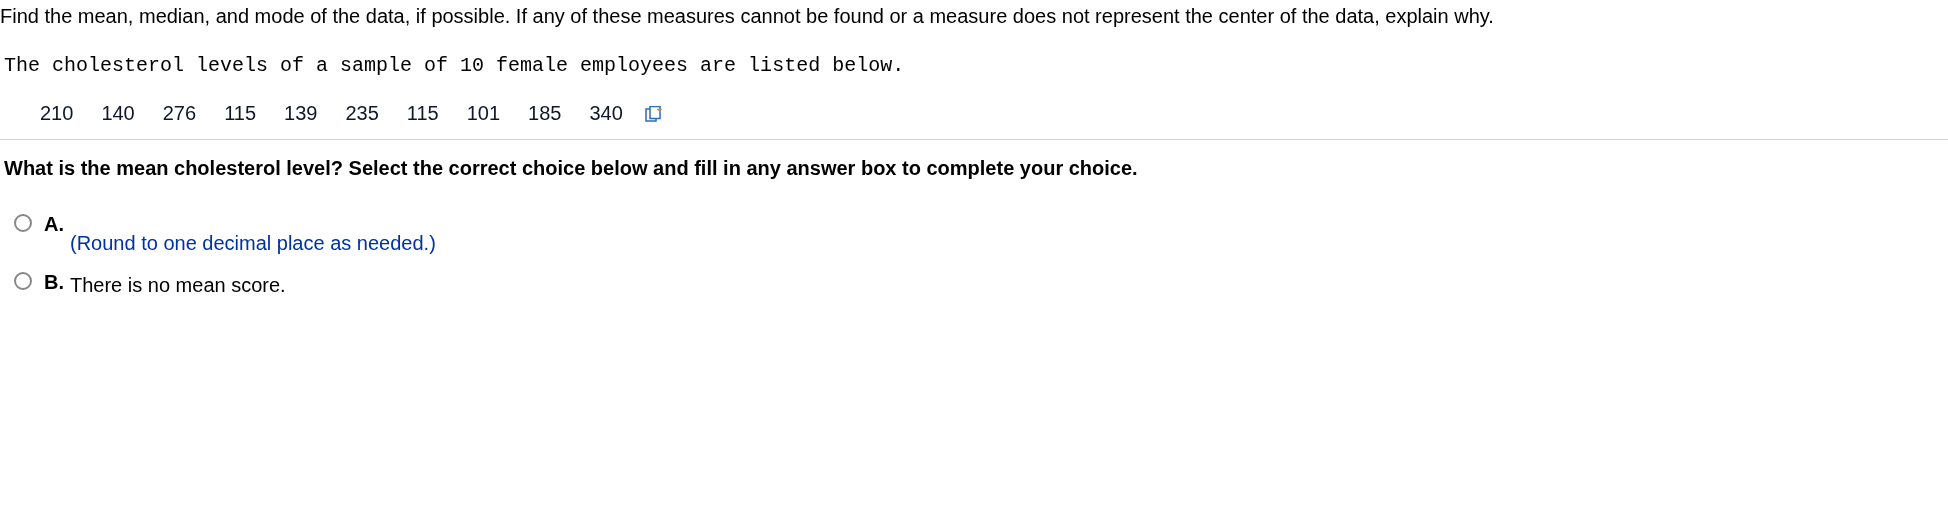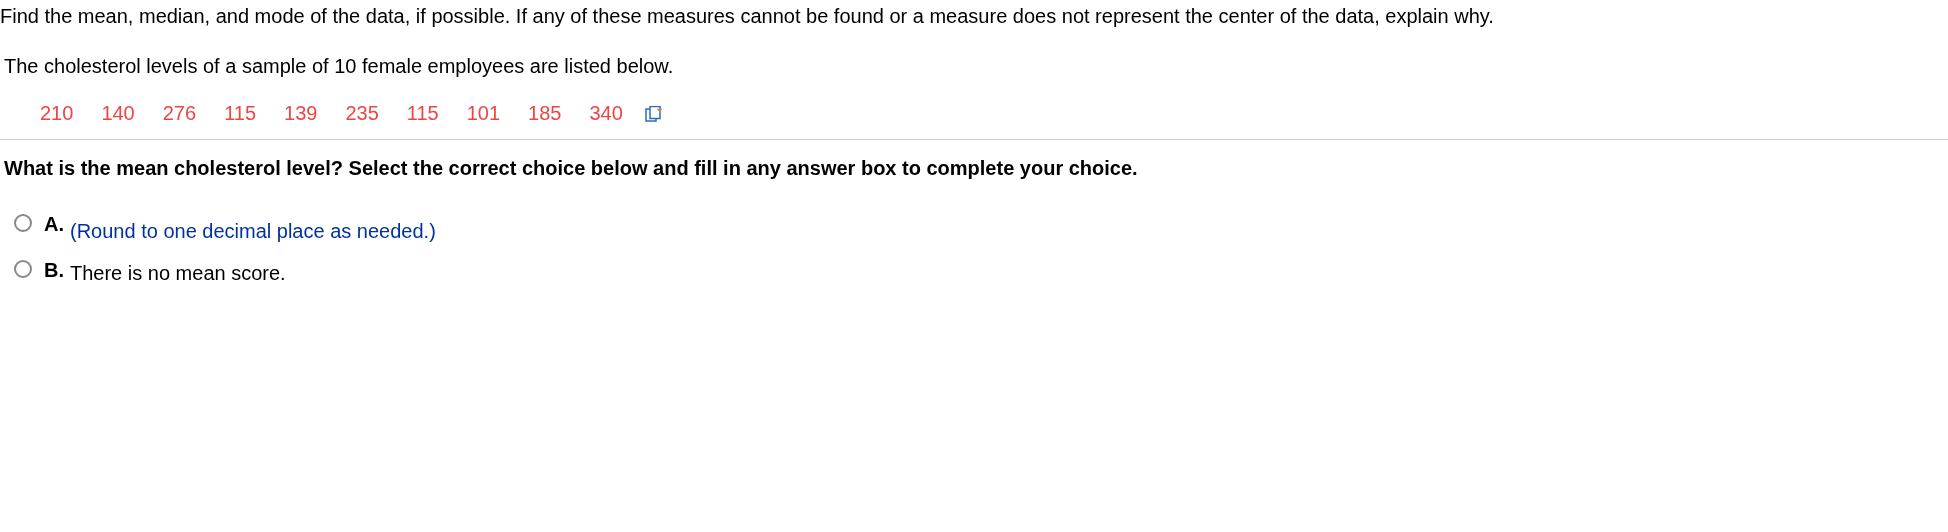--- a/index.html
+++ b/index.html
@@ -15,31 +15,32 @@
       width: 1948px;
     }
     .question-text {
       padding: 2px 0;
       line-height: 1.4;
     }
     .context-text {
       padding: 2px 4px;
       margin-top: 18px;
       line-height: 1.4;
+      font-family: Liberation Mono, monospace;
     }
     .data-row {
       padding: 2px 4px 14px 4px;
       margin-top: 18px;
       margin-left: 36px;
       display: flex;
       align-items: center;
       gap: 28px;
     }
     .data-value {
-      color: #ef4444;
+      color: #0f172a;
     }
     .copy-icon {
       margin-left: -6px;
       display: inline-flex;
       align-items: center;
       cursor: pointer;
     }
     .divider {
       border: none;
       border-top: 1px solid #d0d0d0;
@@ -95,21 +96,21 @@
       height: 26px;
       border: 1px solid #7a9bbf;
       background: #e8eef5;
       margin: 0 4px;
       padding: 0 2px;
       font-size: 18px;
       text-align: center;
     }
     .hint-text {
       color: #0033a0;
-      margin-top: 4px;
+      margin-top: 16px;
     }
   </style>
 </head>
 <body>
 
 <div class="question-text">Find the mean, median, and mode of the data, if possible. If any of these measures cannot be found or a measure does not represent the center of the data, explain why.</div>
 
 <div class="context-text">The cholesterol levels of a sample of 10 female employees are listed below.</div>
 
 <div class="data-row">

